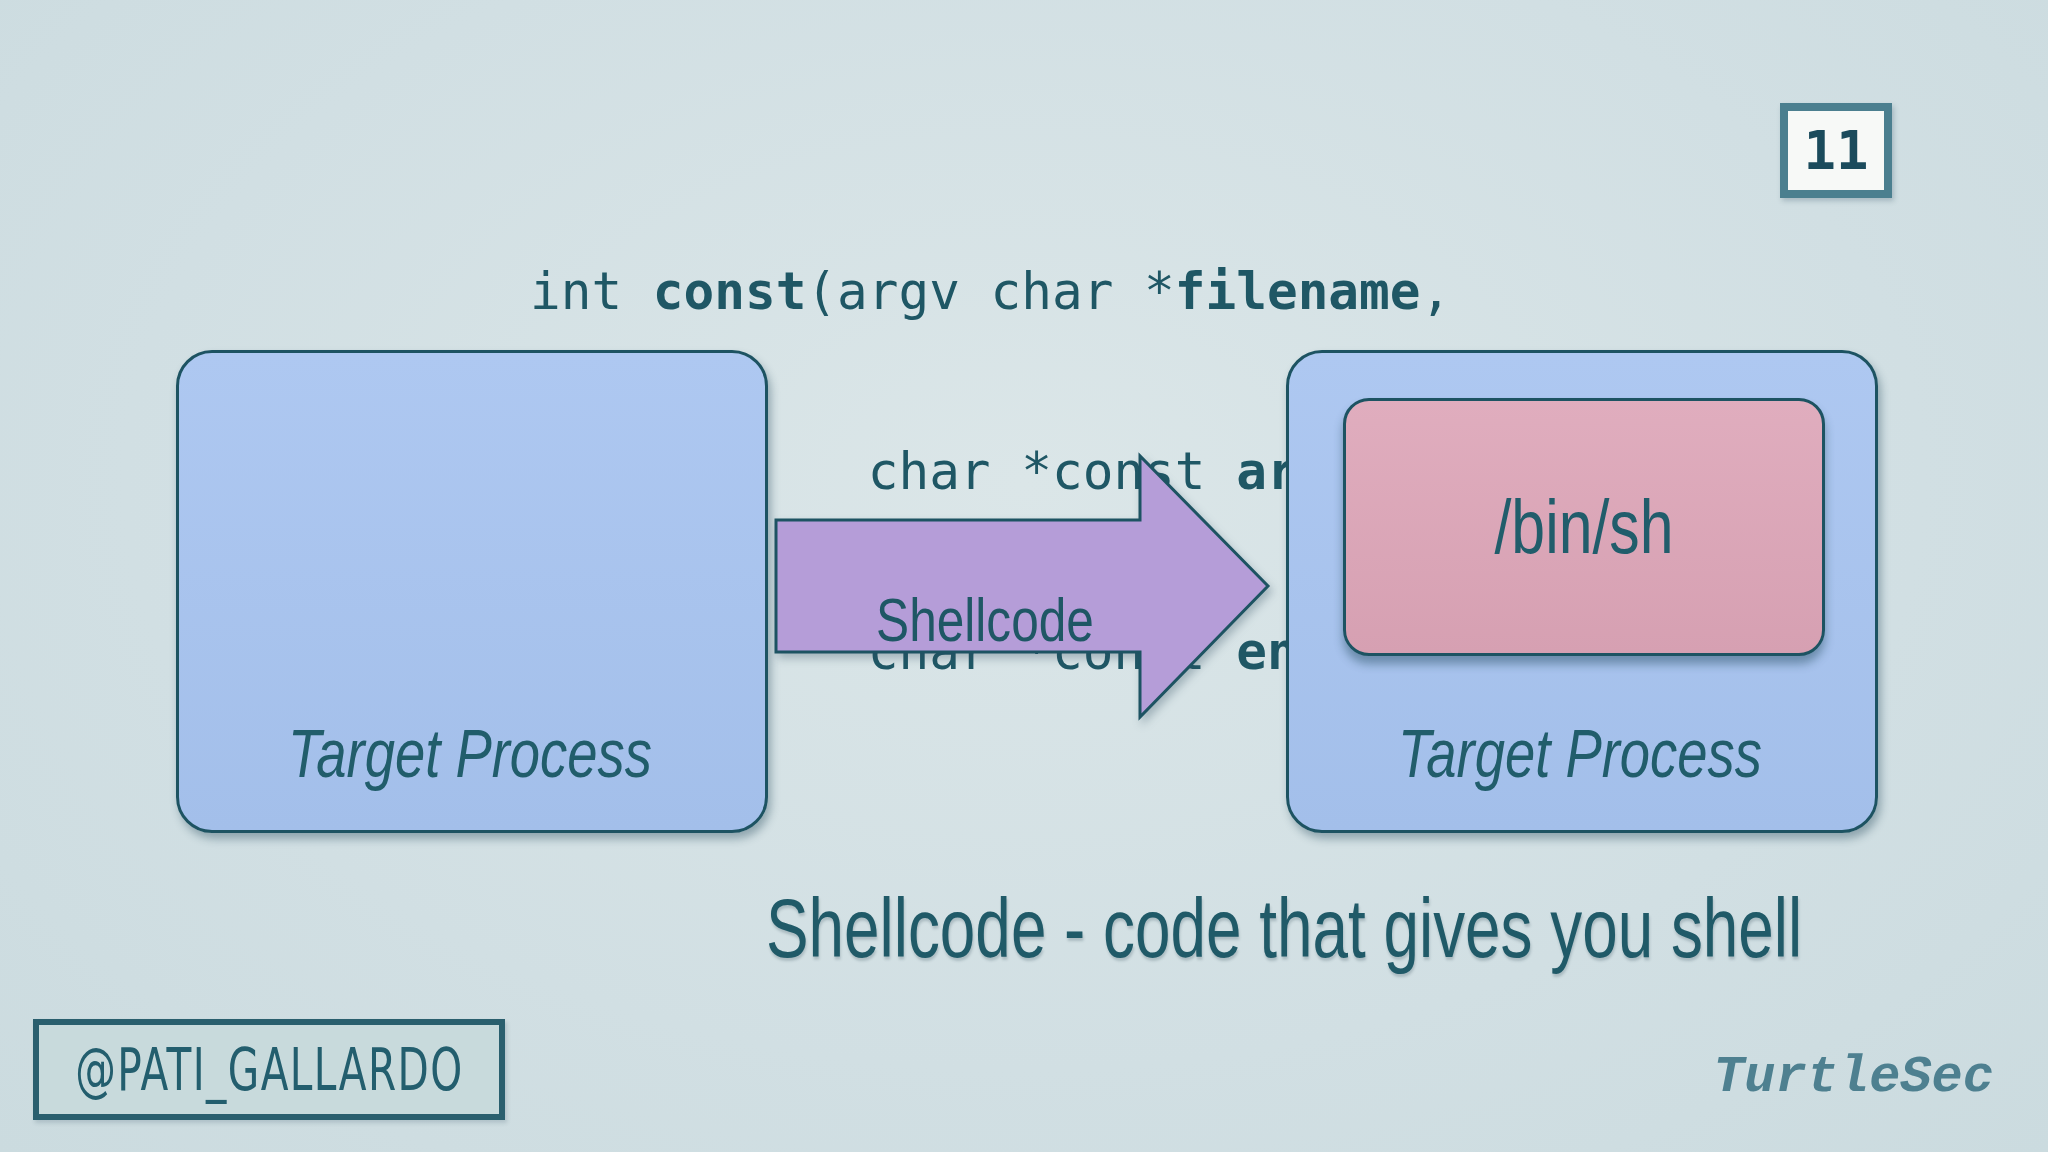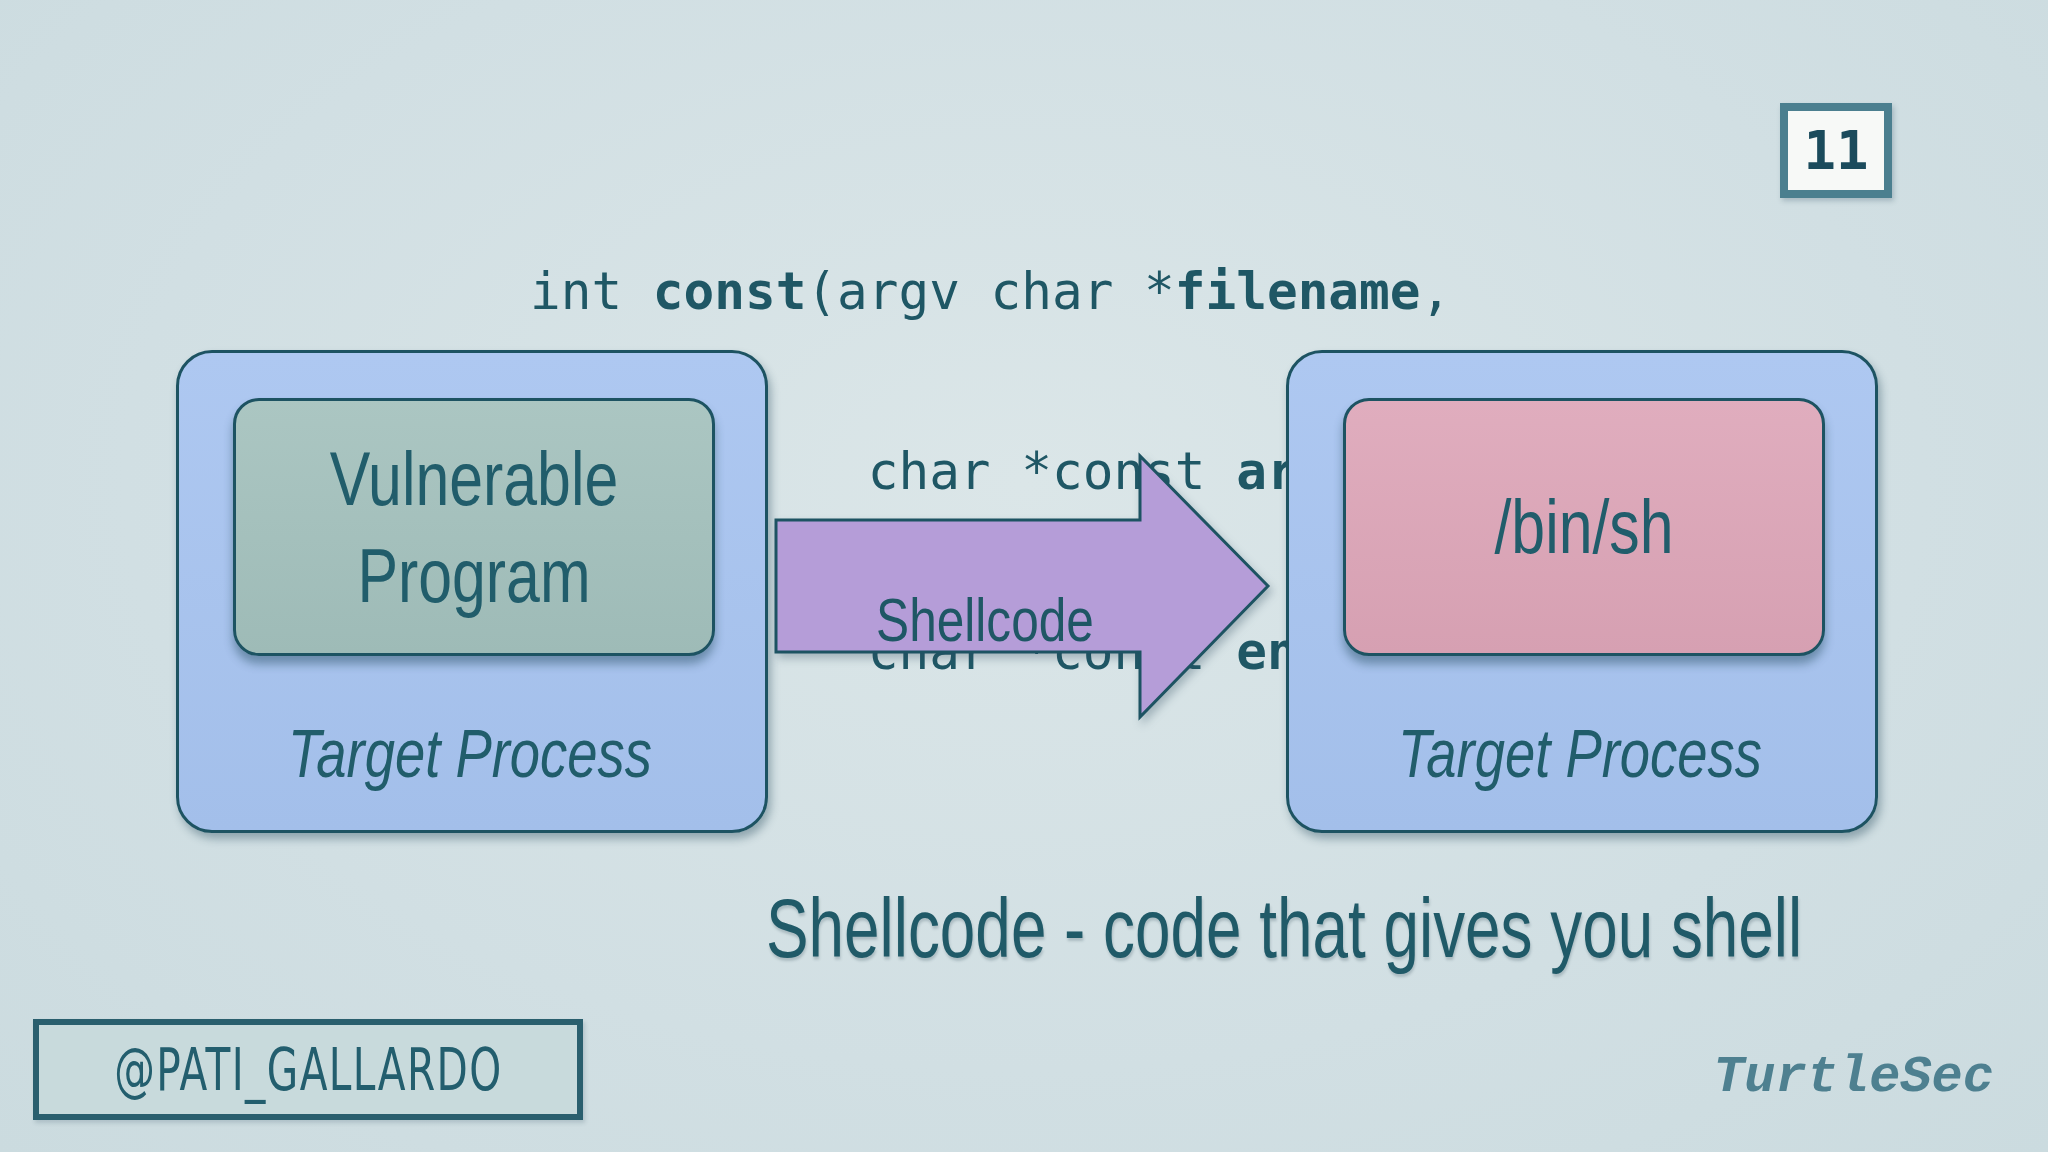--- a/index.html
+++ b/index.html
@@ -65,21 +65,21 @@
     font-size:62px;line-height:1;color:#1f5765;margin-top:40px;
   }
   
   .caption{
     position:absolute;left:0;right:0;top:878px;text-align:right;
     font-size:84px;line-height:1.2;color:#205a68;
     text-shadow:1px 3px 3px rgba(30,60,75,.22);
   }
   
   .handle{
-    position:absolute;left:33px;top:1019px;width:550px;height:101px;
+    position:absolute;left:33px;top:1019px;width:472px;height:101px;
     box-sizing:border-box;border:6px solid #2a5f6e;background:#c8dadc;
     display:flex;align-items:center;justify-content:center;
     box-shadow:2px 3px 4px rgba(40,70,90,.18);
   }
   .handle span{
     font-family:"DejaVu Sans",sans-serif;font-size:58px;letter-spacing:2px;
     color:#235e6e;white-space:nowrap;
   }
   .brand{
     position:absolute;right:54px;top:1048px;
@@ -96,23 +96,20 @@
     <div class="code-line"><span>int </span><span class="b">const</span><span>(argv char *</span><span class="b">filename</span><span>,</span></div>
     <div class="code-line"><span>           char *const </span><span class="b">argv</span><span>[],</span></div>
     <div class="code-line"><span>           char *const </span><span class="b">envp</span><span>[]);</span></div>
   </div>
 
   <div class="badge">
     <span>11</span>
   </div>
 
   <div class="pbox left">
-    <div class="inner sage">
-      <span class="inner-text sx80">Vulnerable Program</span>
-    </div>
     <div class="plabel">
       <span class="sx80">Target Process</span>
     </div>
   </div>
 
   <svg class="arrow" viewBox="0 0 520 280" xmlns="http://www.w3.org/2000/svg">
     <polygon points="16,72 380,72 380,8 508,138 380,269 380,204 16,204" fill="#b59dd8" stroke="#1d5362" stroke-width="3" stroke-linejoin="miter"></polygon>
   </svg>
   <div class="arrow-label">
     <span class="sx80">Shellcode</span>

